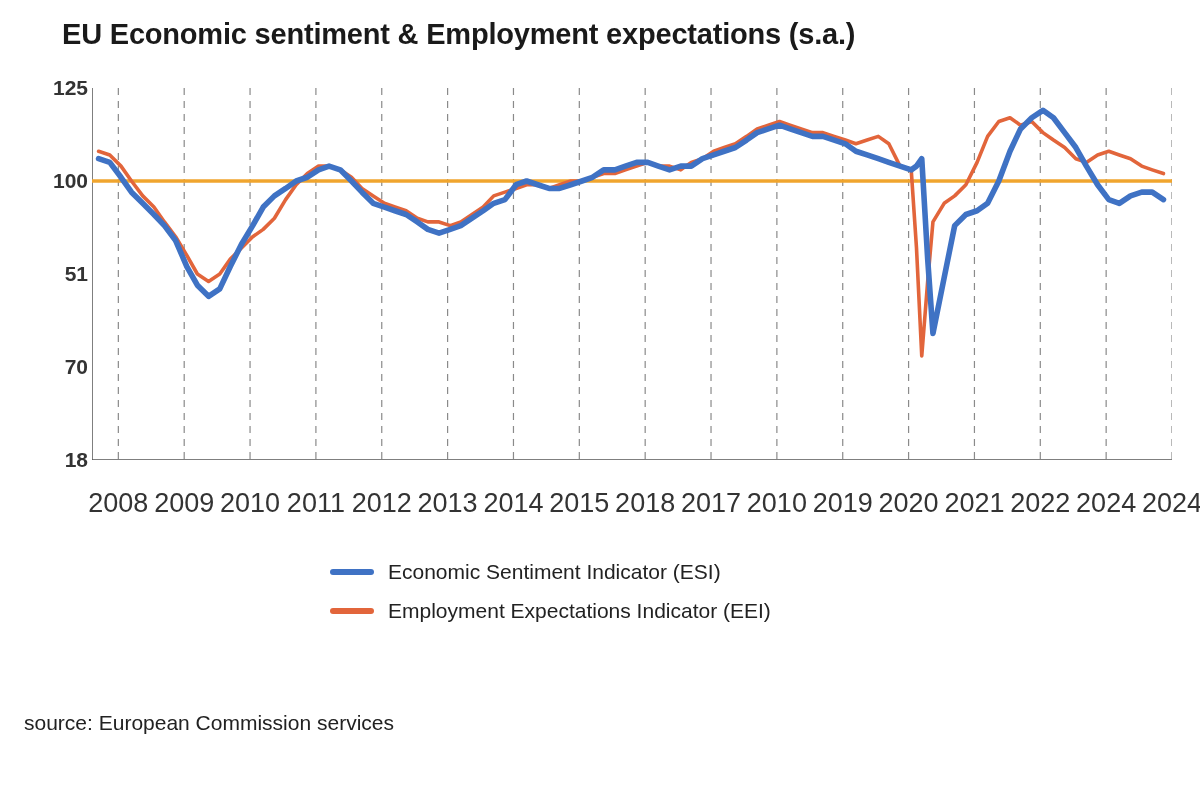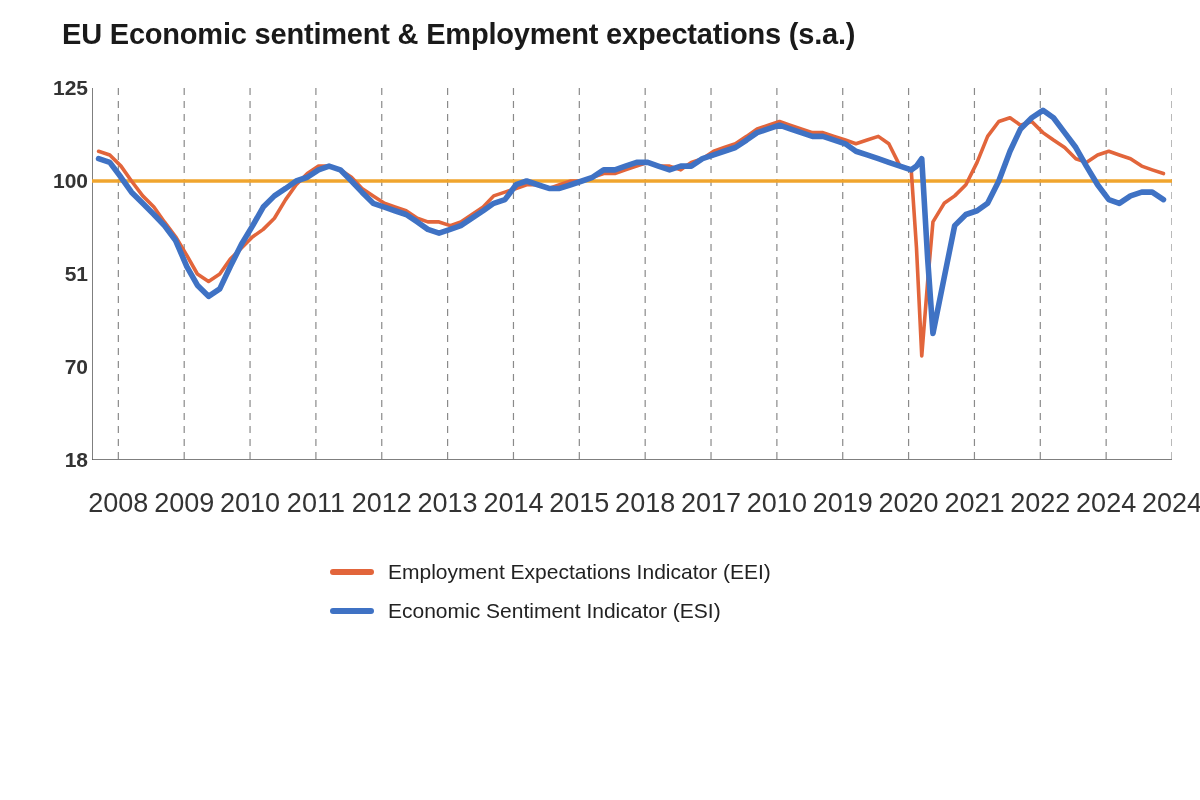--- a/index.html
+++ b/index.html
@@ -174,25 +174,26 @@
       <div class="x-label" style="left: 842.732px; top: 0px;">2019</div>
       <div class="x-label" style="left: 908.585px; top: 0px;">2020</div>
       <div class="x-label" style="left: 974.439px; top: 0px;">2021</div>
       <div class="x-label" style="left: 1040.29px; top: 0px;">2022</div>
       <div class="x-label" style="left: 1106.15px; top: 0px;">2024</div>
       <div class="x-label" style="left: 1172px; top: 0px;">2024</div>
     </div>
 
   <div class="legend">
     <div class="legend-row">
+      <span class="legend-swatch" style="background:#3f72c4;"></span>
+      <span class="legend-label">Economic Sentiment Indicator (ESI)</span>
+    </div>
+    <div class="legend-row">
       <span class="legend-swatch" style="background:#e2653b;"></span>
       <span class="legend-label">Employment Expectations Indicator (EEI)</span>
-    </div>
-    <div class="legend-row">
-      <span class="legend-swatch" style="background:#3f72c4;"></span>
-      <span class="legend-label">Economic Sentiment Indicator (ESI)</span>
     </div>
   </div>
 
   <div class="source-block">
+    <div class="source-line">source: European Commission services</div>
   </div>
 
 </div>
 
 </body></html>

